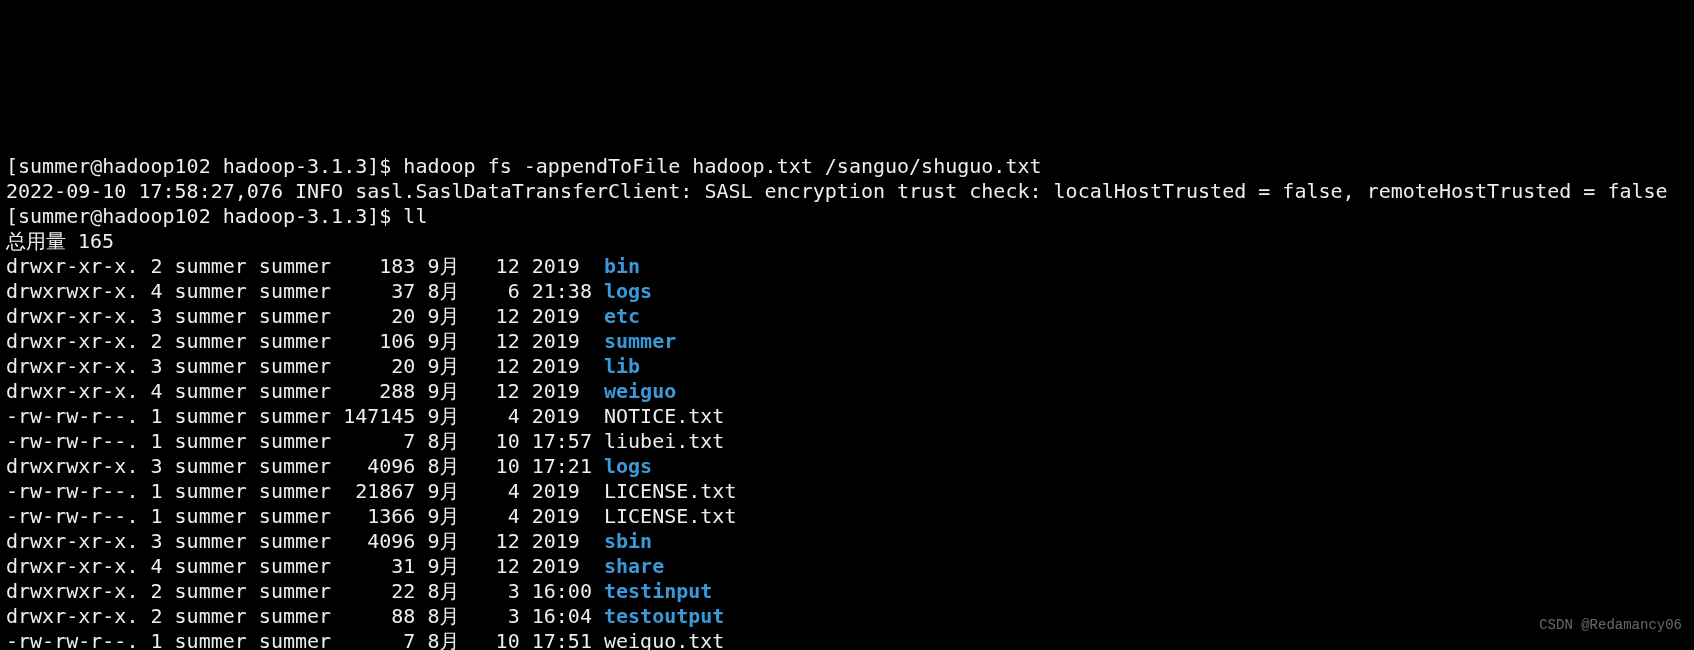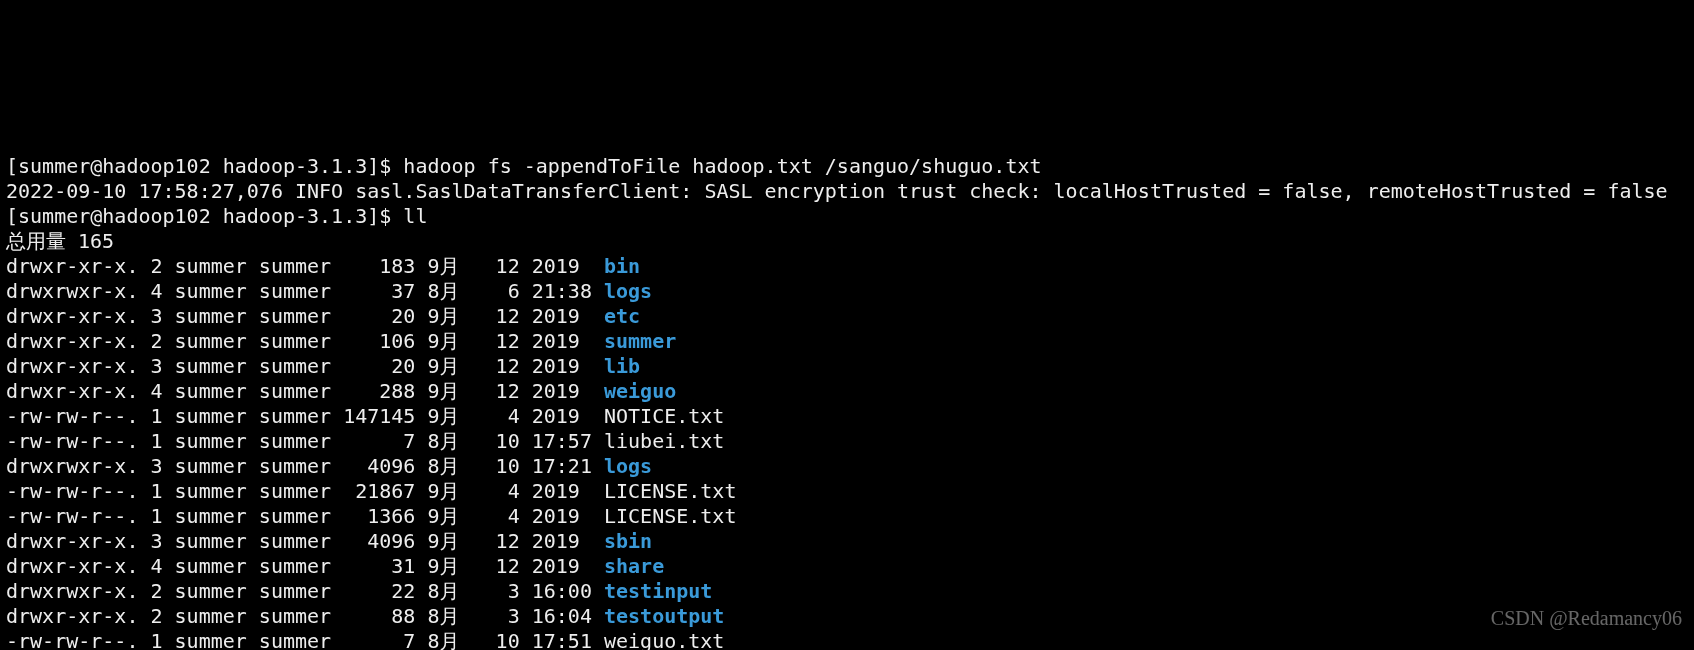--- a/index.html
+++ b/index.html
@@ -15,24 +15,24 @@
     overflow: hidden;
     white-space: pre;
   }
   .terminal {
     padding: 4px 6px;
   }
   .dir { color: #3a9ad9; font-weight: bold; }
   .watermark {
     position: absolute;
     right: 12px;
-    bottom: 19px;
+    bottom: 12px;
     color: rgba(255,255,255,0.4);
-    font-size: 20px;
-    font-family: Liberation Serif, serif;
+    font-size: 14px;
+    font-family: Liberation Mono, monospace;
   }
 </style>
 </head>
 <body>
 
 
 
 <div class="terminal">
 <span>[summer@hadoop102 hadoop-3.1.3]$ </span><span>hadoop fs -appendToFile hadoop.txt /sanguo/shuguo.txt</span>
 <span>2022-09-10 17:58:27,076 INFO sasl.SaslDataTransferClient: SASL encryption trust check: localHostTrusted = false, remoteHostTrusted = false</span>

